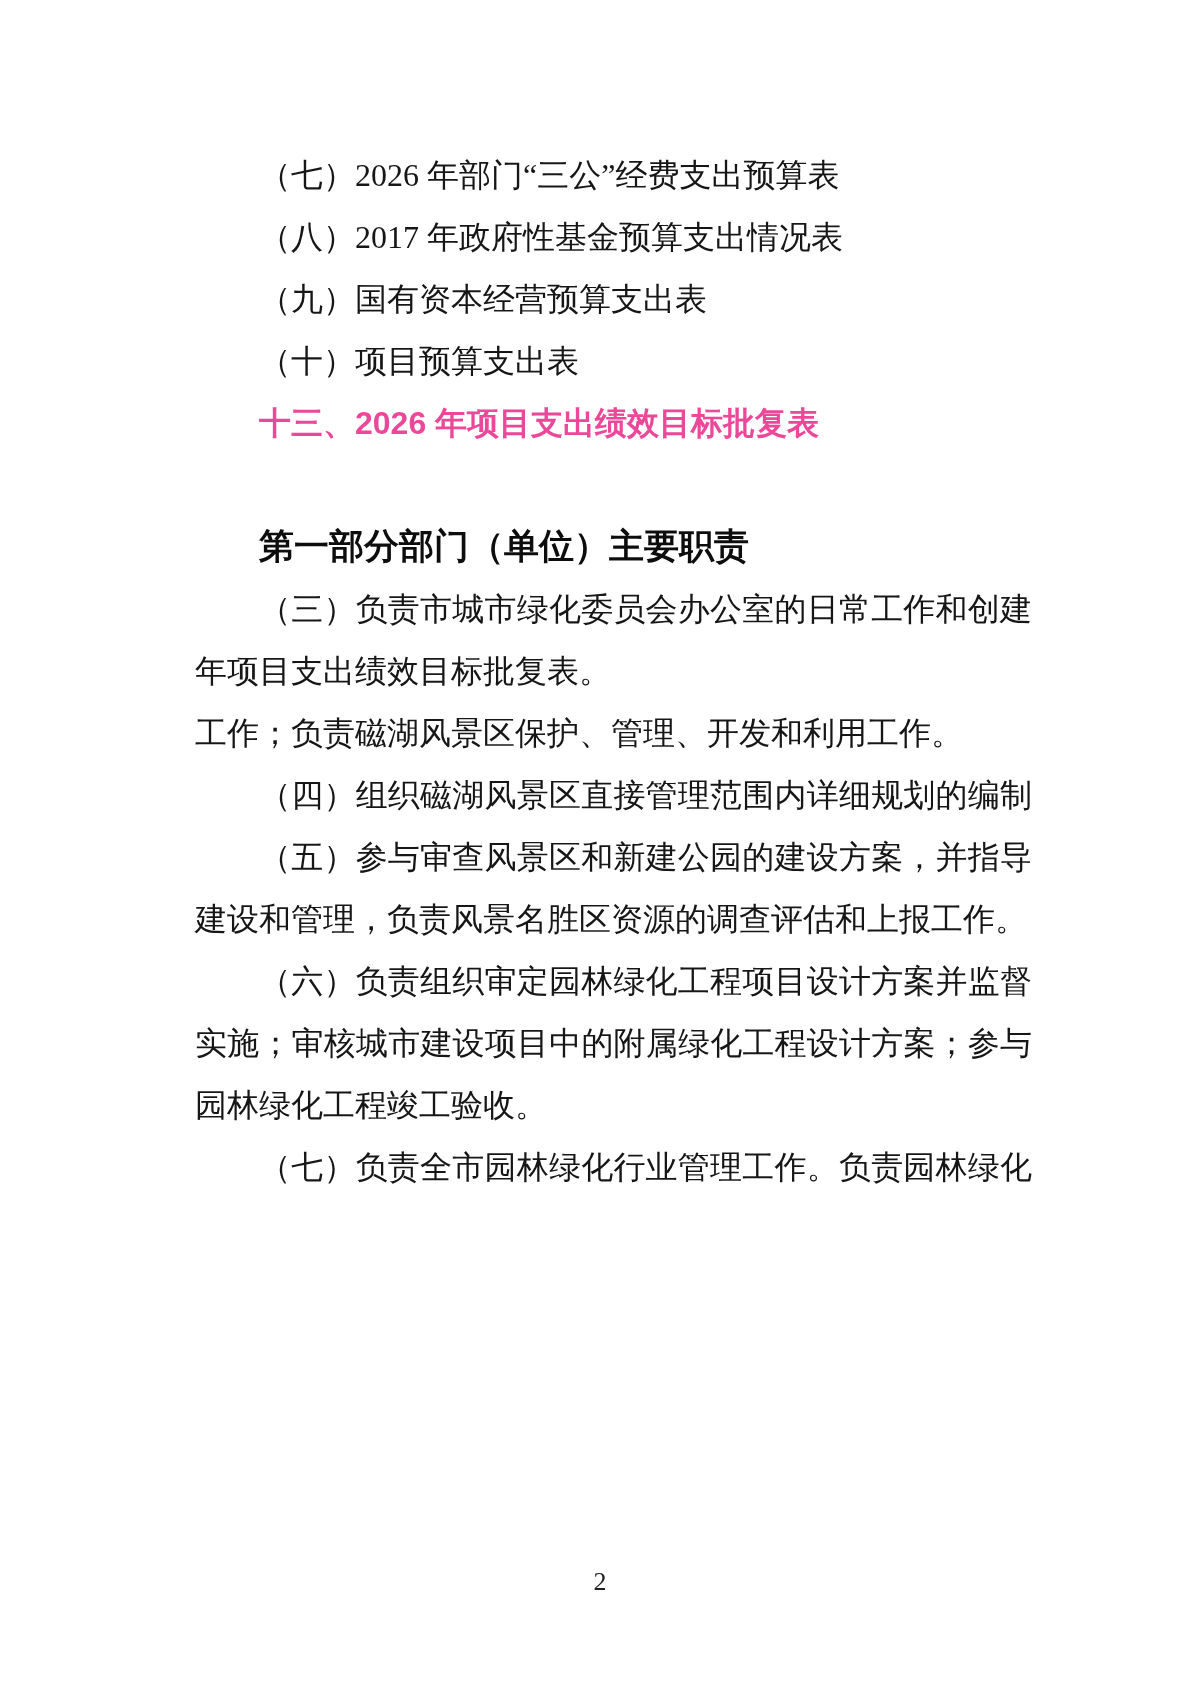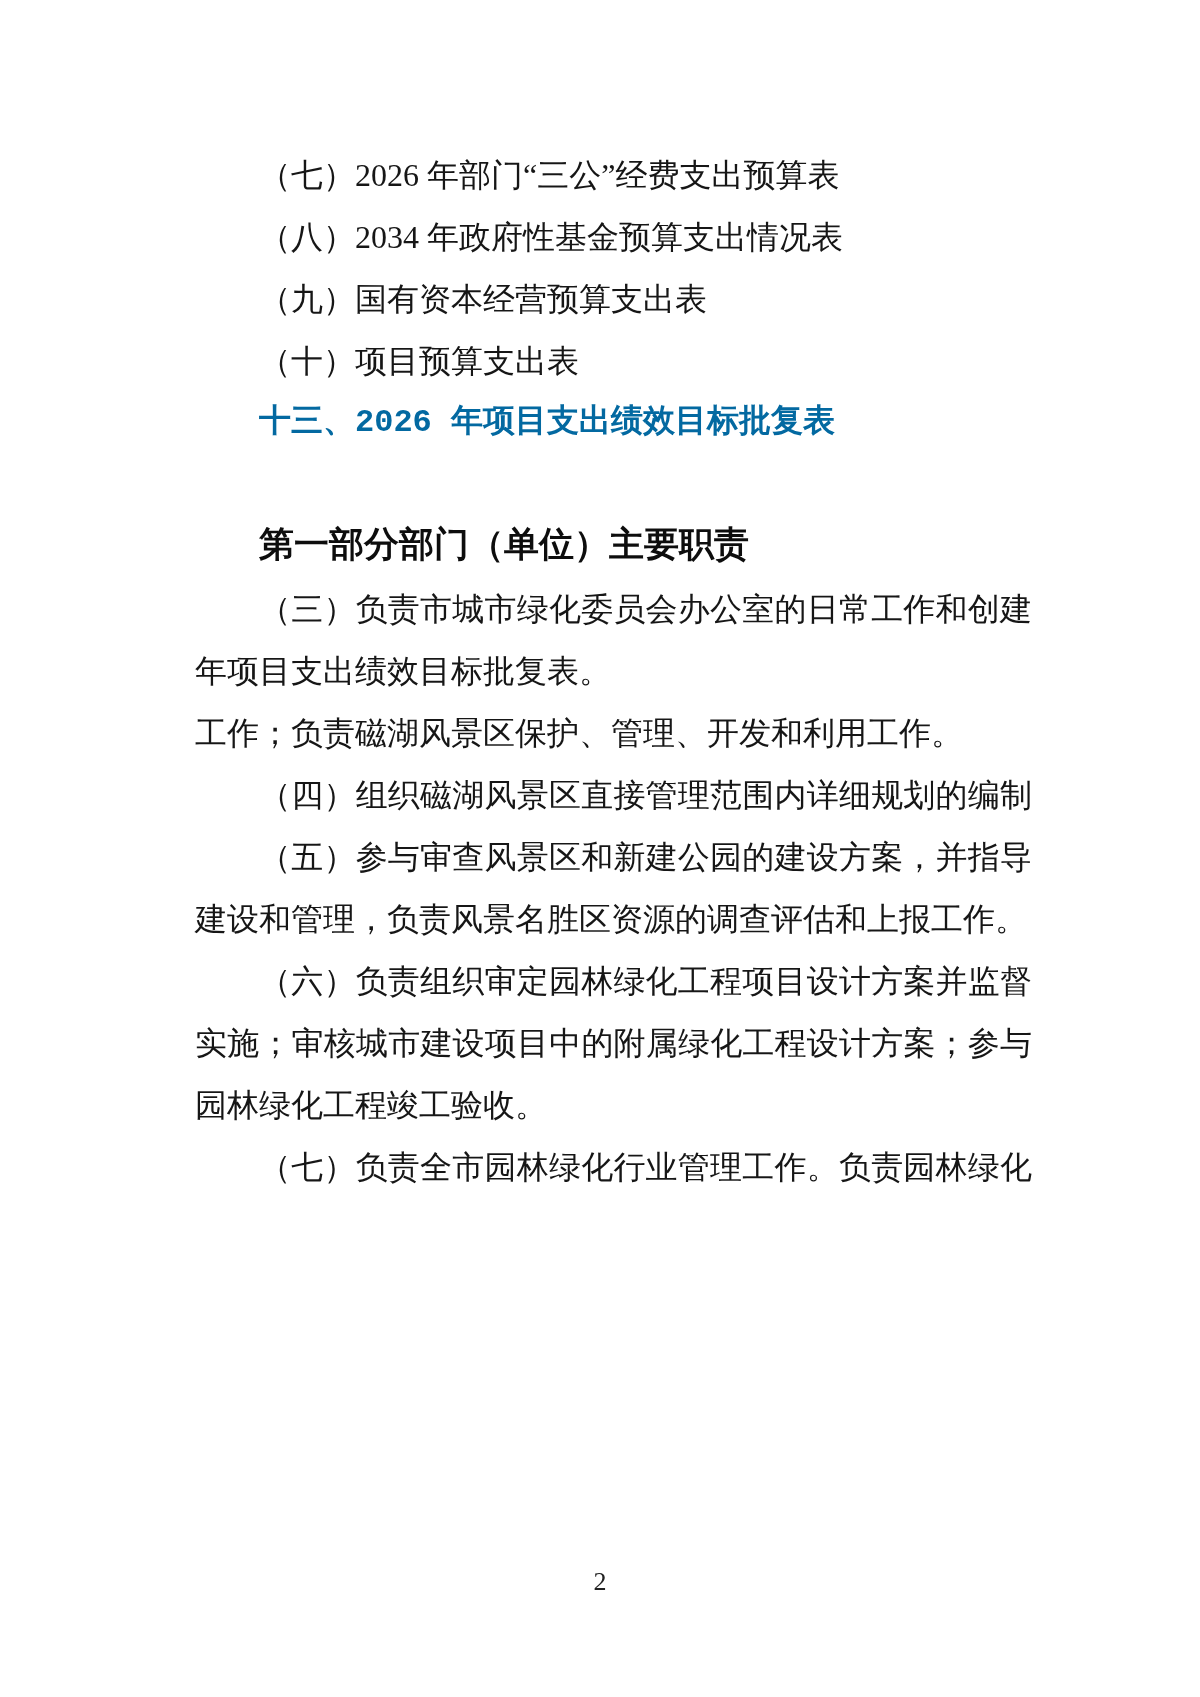--- a/index.html
+++ b/index.html
@@ -37,31 +37,31 @@
     text-align-last: justify;
     text-justify: inter-character;
   }
   .line.first {
     text-indent: 64px;
   }
   .toc-item {
     text-indent: 64px;
   }
   .toc-bold {
-    font-family: Liberation Mono, monospace;
+    font-family: Liberation Sans, sans-serif;
     font-weight: 700;
     text-indent: 64px;
-    color: #0369a1;
+    color: #ec4899;
   }
   .spacer-line {
     height: 62px;
   }
   .section-heading {
     margin: 0;
-    font-family: Liberation Mono, monospace;
+    font-family: Liberation Serif, serif;
     font-weight: 700;
     font-size: 35px;
     line-height: 62px;
     text-indent: 64px;
     color: #0d0d0d;
     white-space: nowrap;
   }
   .page-footer {
     position: absolute;
     top: 1564px;
@@ -74,21 +74,21 @@
     color: #222222;
   }
 </style>
 </head>
 <body>
 
 <div class="page">
   <div class="content">
 
     <div class="line toc-item">（七）2026 年部门“三公”经费支出预算表</div>
-    <div class="line toc-item">（八）2034 年政府性基金预算支出情况表</div>
+    <div class="line toc-item">（八）2017 年政府性基金预算支出情况表</div>
     <div class="line toc-item">（九）国有资本经营预算支出表</div>
     <div class="line toc-item">（十）项目预算支出表</div>
 
     <div class="line toc-bold">十三、2026 年项目支出绩效目标批复表</div>
 
     <div class="spacer-line"></div>
 
     <h2 class="section-heading">第一部分部门（单位）主要职责</h2>
 
     <div>

